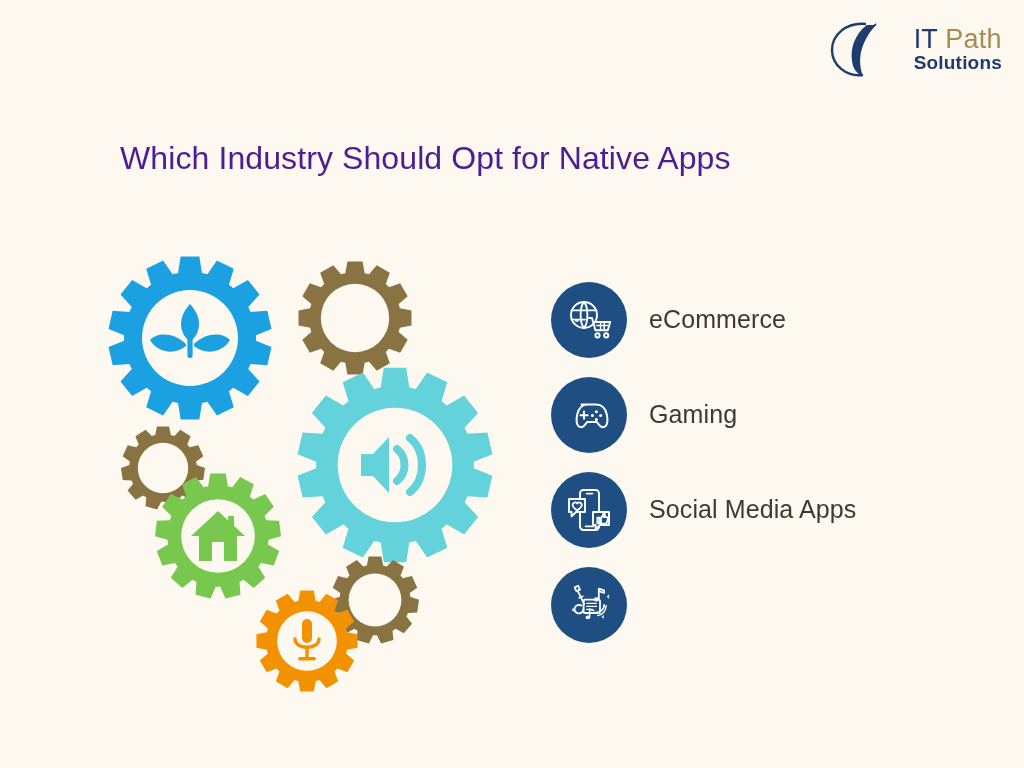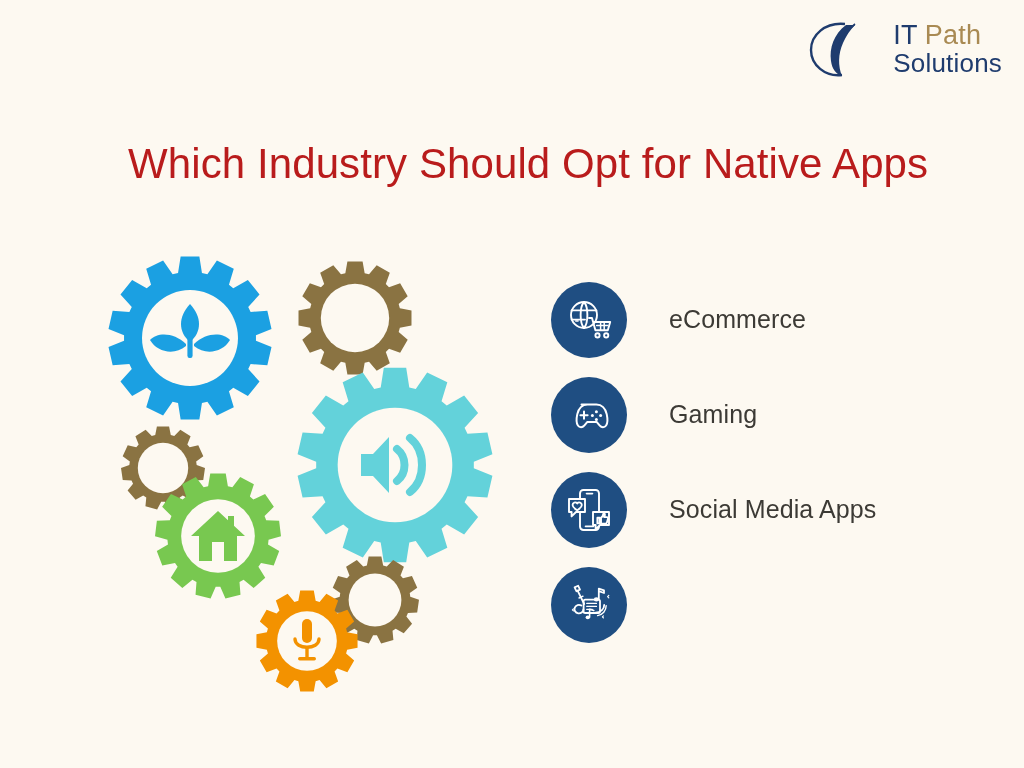--- a/index.html
+++ b/index.html
@@ -26,58 +26,58 @@
     display:flex;
     flex-direction:column;
     line-height:1.04;
   }
   .logo-line1 {
     font-size:27px;
     letter-spacing:.2px;
     white-space:nowrap;
   }
   .logo-line2 {
-    font-size:26px;
+    font-size:19px;
     letter-spacing:.2px;
     white-space:nowrap;
+    font-weight:bold;
   }
   .lg-navy { color:#1F3C6E; }
   .lg-gold { color:#A98A53; }
 
   
   .page-title {
     position:absolute;
     left:120px; top:140px;
-    font-size:42px;
+    font-size:32px;
     font-weight:400;
-    color:#b91c1c;
+    color:#4c1d95;
     letter-spacing:.1px;
     white-space:nowrap;
-    margin-left:8px;
   }
 
   
   .gear-cluster {
     position:absolute;
     left:80px; top:225px;
     width:470px; height:490px;
   }
   .gear-cluster svg { display:block; width:100%; height:100%; }
 
   
   .industry-list {
     position:absolute;
     left:551px; top:272px;
     width:420px;
   }
   .industry-item {
     display:flex;
     align-items:center;
     height:95px;
-    gap:42px;
+    gap:22px;
     text-align:center;
   }
   .industry-badge {
     width:76px; height:76px;
     flex:none;
     border-radius:50%;
     background:#1F4E82;
     display:flex;
     align-items:center;
     justify-content:center;

